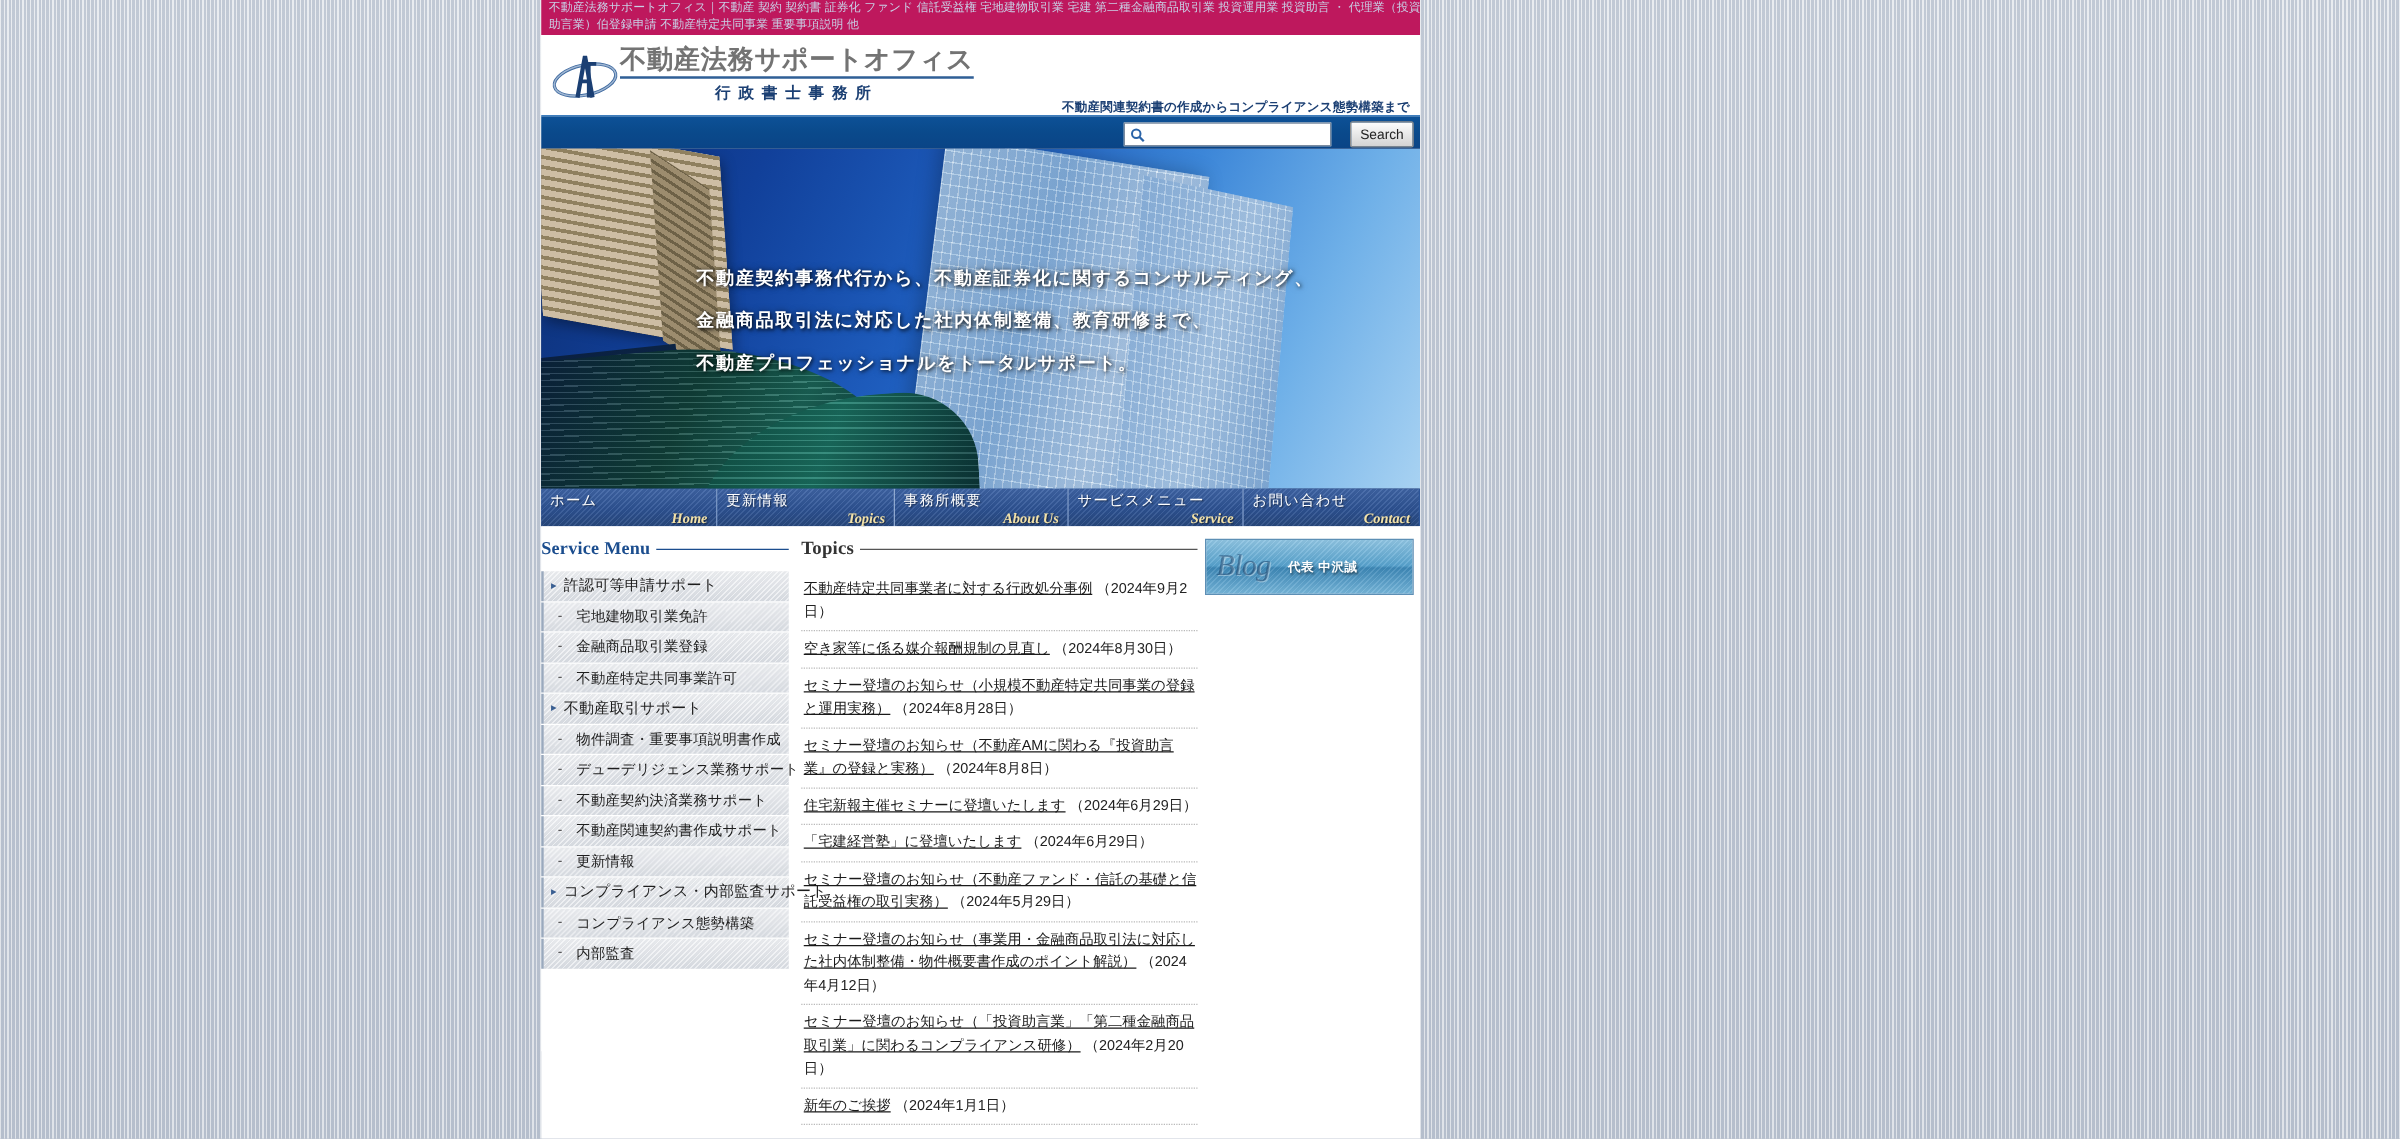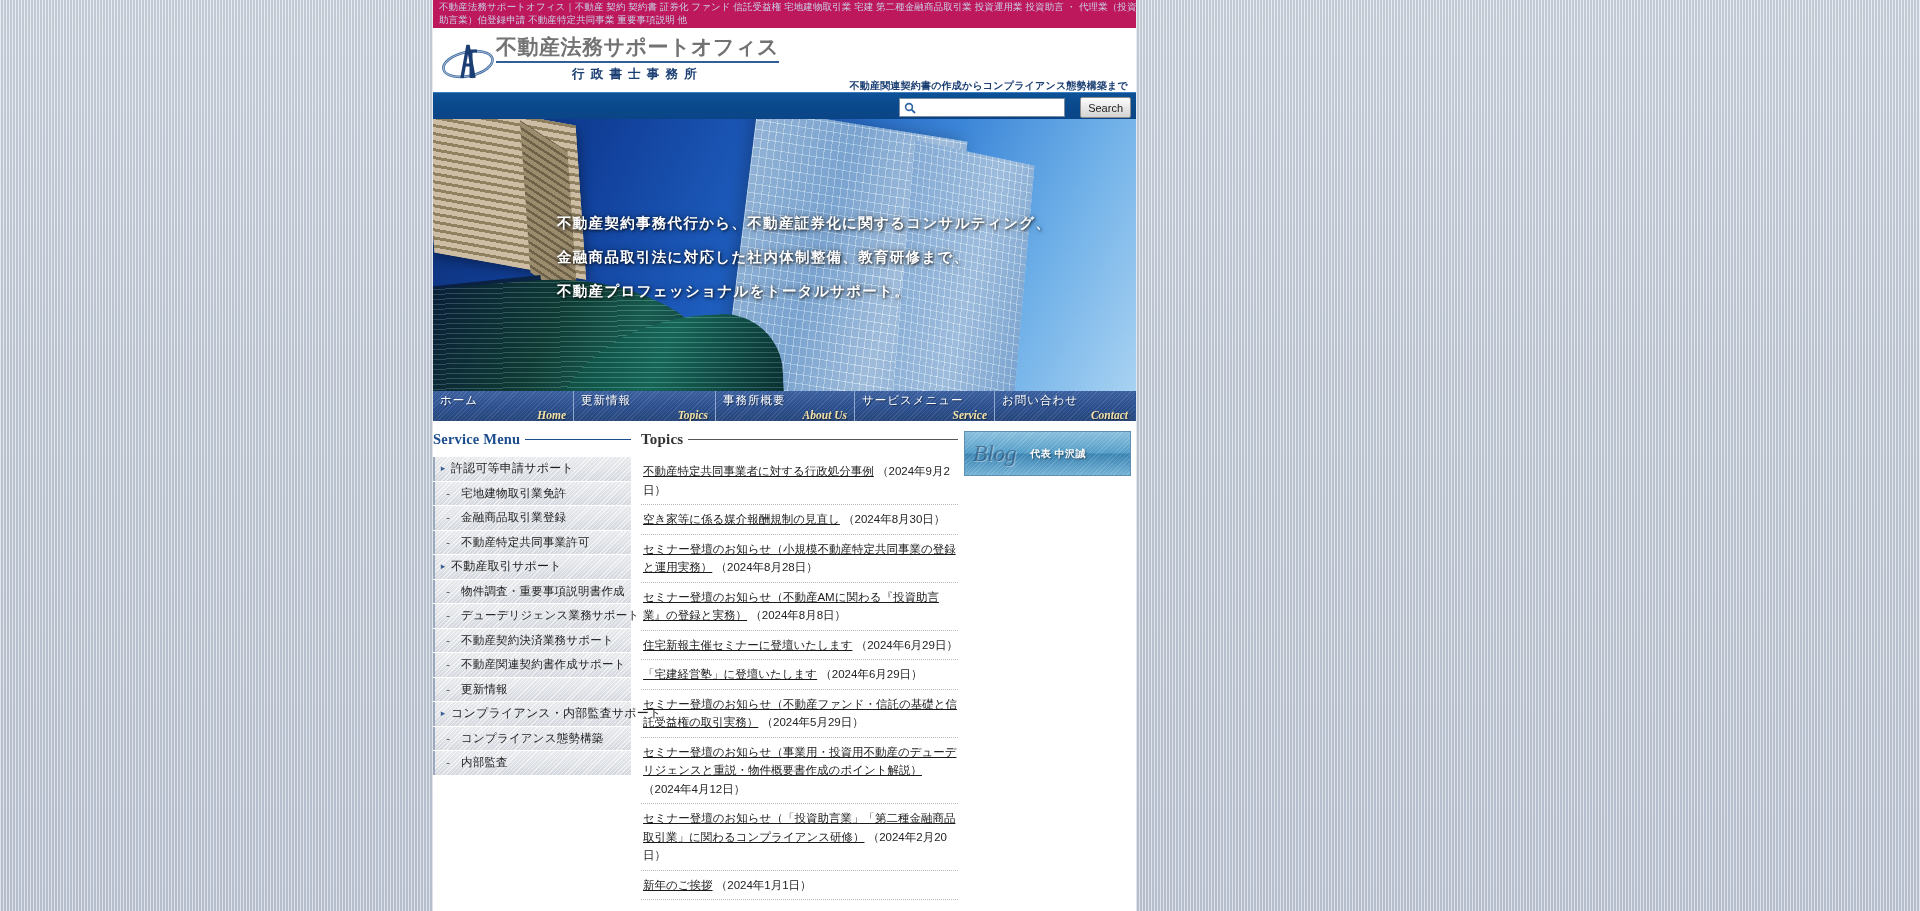--- a/index.html
+++ b/index.html
@@ -616,21 +616,21 @@
           <span class="rule"></span>
         </div>
         <ul id="topic-list">
             <li><a>不動産特定共同事業者に対する行政処分事例</a> <span class="date">（2024年9月2日）</span></li>
             <li><a>空き家等に係る媒介報酬規制の見直し</a> <span class="date">（2024年8月30日）</span></li>
             <li><a>セミナー登壇のお知らせ（小規模不動産特定共同事業の登録と運用実務）</a> <span class="date">（2024年8月28日）</span></li>
             <li><a>セミナー登壇のお知らせ（不動産AMに関わる『投資助言業』の登録と実務）</a> <span class="date">（2024年8月8日）</span></li>
             <li><a>住宅新報主催セミナーに登壇いたします</a> <span class="date">（2024年6月29日）</span></li>
             <li><a>「宅建経営塾」に登壇いたします</a> <span class="date">（2024年6月29日）</span></li>
             <li><a>セミナー登壇のお知らせ（不動産ファンド・信託の基礎と信託受益権の取引実務）</a> <span class="date">（2024年5月29日）</span></li>
-            <li><a>セミナー登壇のお知らせ（事業用・投資用不動産のデューデリジェンスと重説・物件概要書作成のポイント解説）</a> <span class="date">（2024年4月12日）</span></li>
+            <li><a>セミナー登壇のお知らせ（事業用・金融商品取引法に対応した社内体制整備・物件概要書作成のポイント解説）</a> <span class="date">（2024年4月12日）</span></li>
             <li><a>セミナー登壇のお知らせ（「投資助言業」「第二種金融商品取引業」に関わるコンプライアンス研修）</a> <span class="date">（2024年2月20日）</span></li>
             <li><a>新年のご挨拶</a> <span class="date">（2024年1月1日）</span></li>
           </ul>
       </div>
 
       <div id="rail">
         <div id="blog-banner">
           <span id="blog-word">Blog</span>
           <span id="blog-name">代表 中沢誠</span>
         </div>

